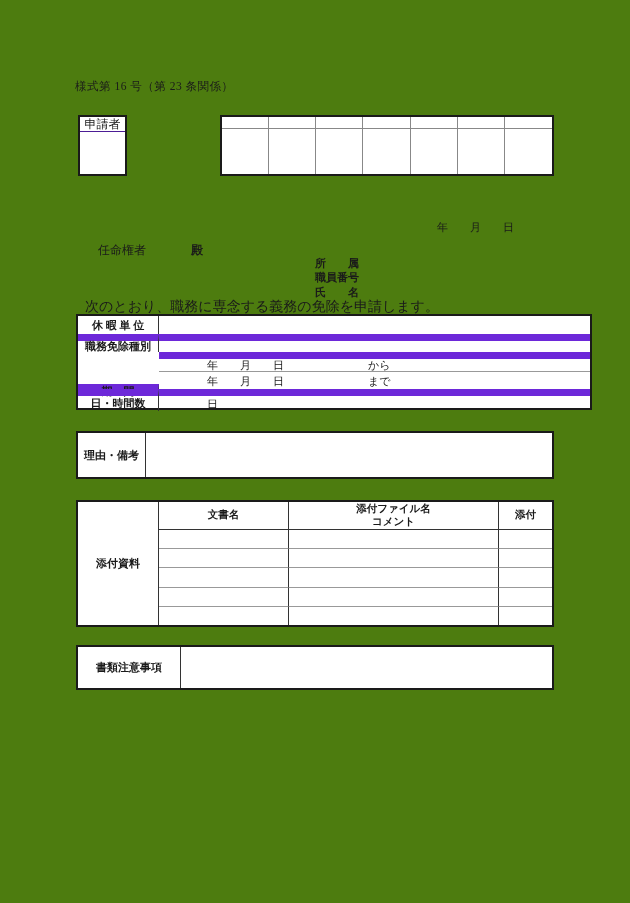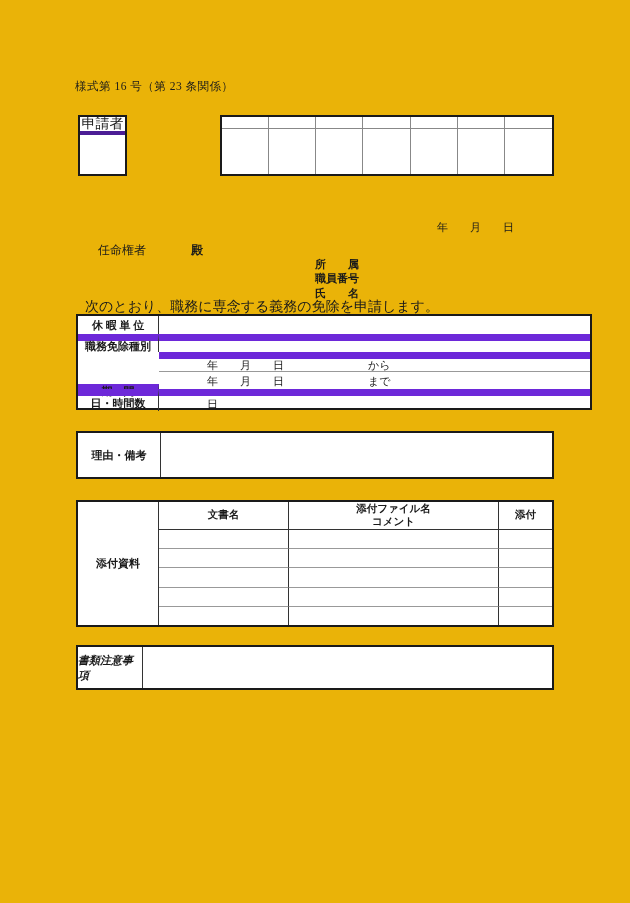--- a/index.html
+++ b/index.html
@@ -1,32 +1,32 @@
 <!DOCTYPE html>
 <html><head>
 <meta charset="utf-8">
 <style>
   html,body{margin:0;padding:0;background:#e8e8e8;}
   #page{
     position:relative;
     width:630px;height:903px;
     margin:0 auto;
-    background:#eab308;
+    background:#4d7c0f;
     color:#1a1a1a;
     font-family:"Liberation Serif","DejaVu Serif",serif;
     overflow:hidden;
   }
   .abs{position:absolute;}
 
   
   .form-number{left:75px;top:79px;font-size:11.5px;letter-spacing:0.5px;}
 
   
   .applicant-box{left:78px;top:115px;width:49px;height:61px;border:2px solid #1a1a1a;box-sizing:border-box;background:#fff;}
-  .applicant-box .hdr{height:14px;line-height:14px;border-bottom:4px solid #4c1d95;text-align:center;font-size:14px;}
+  .applicant-box .hdr{height:14px;line-height:14px;border-bottom:1px solid #4c1d95;text-align:center;font-size:12px;}
   .applicant-box .body{height:41px;}
 
   
   .approval-grid{left:220px;top:115px;width:334px;height:61px;border:2px solid #1a1a1a;box-sizing:border-box;background:#fff;
     display:grid;grid-template-columns:repeat(7,1fr);grid-template-rows:12px 1fr;}
   .approval-grid .cell{border-right:1px solid #888;}
   .approval-grid .cell.hr{border-bottom:1px solid #888;}
   .approval-grid .cell.last{border-right:none;}
 
   
@@ -34,56 +34,56 @@
 
   
   .date-line{left:437px;top:220px;font-size:11px;}
 
   
   .addressee{left:98px;top:242px;font-size:12px;}
   .addressee .suffix{margin-left:45px;font-weight:bold;}
 
   
   .identity{left:315px;top:257px;font-size:11px;font-weight:bold;line-height:14.4px;}
-  .identity .line{width:44px;text-align:justify;text-align-last:justify;}
+  .identity .line{width:44px;text-align:justify;text-align-last:justify;font-family:Liberation Mono, monospace;}
 
   
   .intro{left:85px;top:298px;font-size:14px;}
 
   
   .frame{border:2px solid #1a1a1a;box-sizing:border-box;background:#fff;}
   .lblcell{font-weight:bold;font-size:11px;display:flex;align-items:center;justify-content:center;border-right:1px solid #333;box-sizing:border-box;}
 
   
   .request-table{left:76px;top:314px;width:516px;height:96px;display:grid;
     grid-template-columns:81px 1fr;grid-template-rows:18px 18px 19px 18px 1fr;}
   .rt-border-top{border-top:7px solid #6d28d9;}
   .rt-light-top{border-top:1px solid #999;}
   .period-label{grid-row:3 / span 2;margin-top:32px;}
   .vcell{position:relative;font-size:11px;box-sizing:border-box;}
   .vcell .v-date{position:absolute;left:48px;top:50%;transform:translateY(-50%);}
   .vcell .v-suffix{position:absolute;left:209px;top:50%;transform:translateY(-50%);}
 
   
   .reason-box{left:76px;top:431px;width:478px;height:48px;display:flex;}
-  .reason-box .lblcell{width:83px;flex:none;}
+  .reason-box .lblcell{width:68px;flex:none;}
   .reason-box .field{flex:1;}
 
   
   .attach-table{left:76px;top:500px;width:478px;height:127px;display:flex;}
   .attach-table .lblcell{width:81px;flex:none;}
   .attach-grid{flex:1;display:grid;grid-template-columns:130px 210px 1fr;grid-template-rows:27px repeat(5,1fr);}
   .attach-grid .c{border-right:1px solid #333;border-top:1px solid #999;box-sizing:border-box;}
   .attach-grid .c.col3{border-right:none;}
   .attach-grid .c.hdrb{border-top:1px solid #333;}
   .attach-grid .hcell{display:flex;flex-direction:column;align-items:center;justify-content:center;font-weight:bold;font-size:10.5px;line-height:12.5px;border-top:none;}
 
   
   .notes-box{left:76px;top:645px;width:478px;height:45px;display:flex;}
-  .notes-box .lblcell{width:65px;flex:none;font-style:italic;}
+  .notes-box .lblcell{width:103px;flex:none;}
   .notes-box .field{flex:1;}
 </style>
 </head>
 <body>
 
 <div id="page">
 
   <div class="abs form-number">様式第 16 号（第 23 条関係）</div>
 
   <div class="abs applicant-box">

